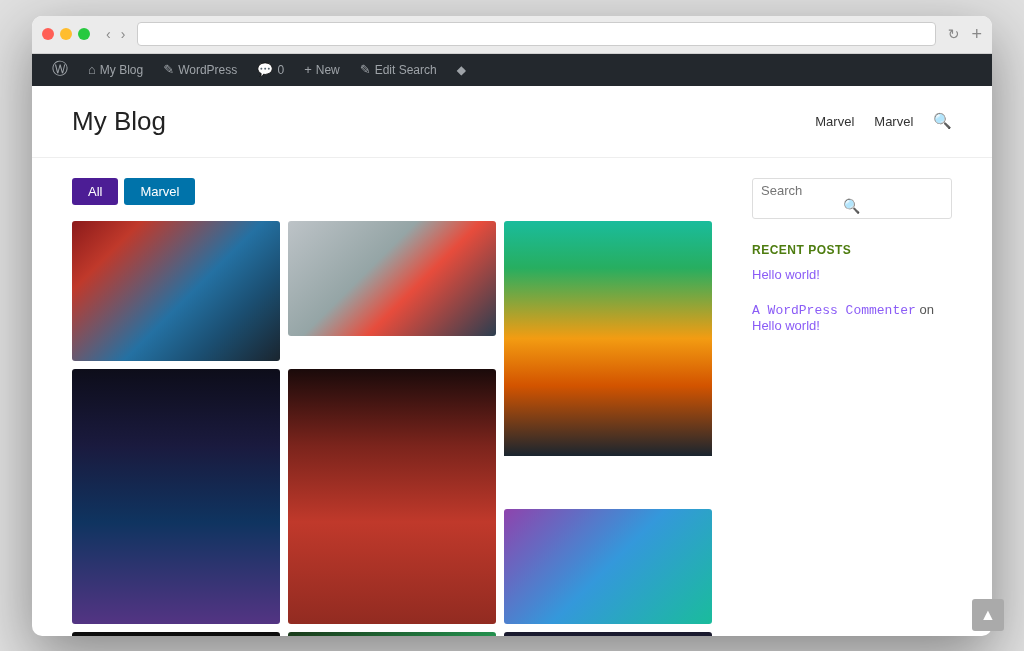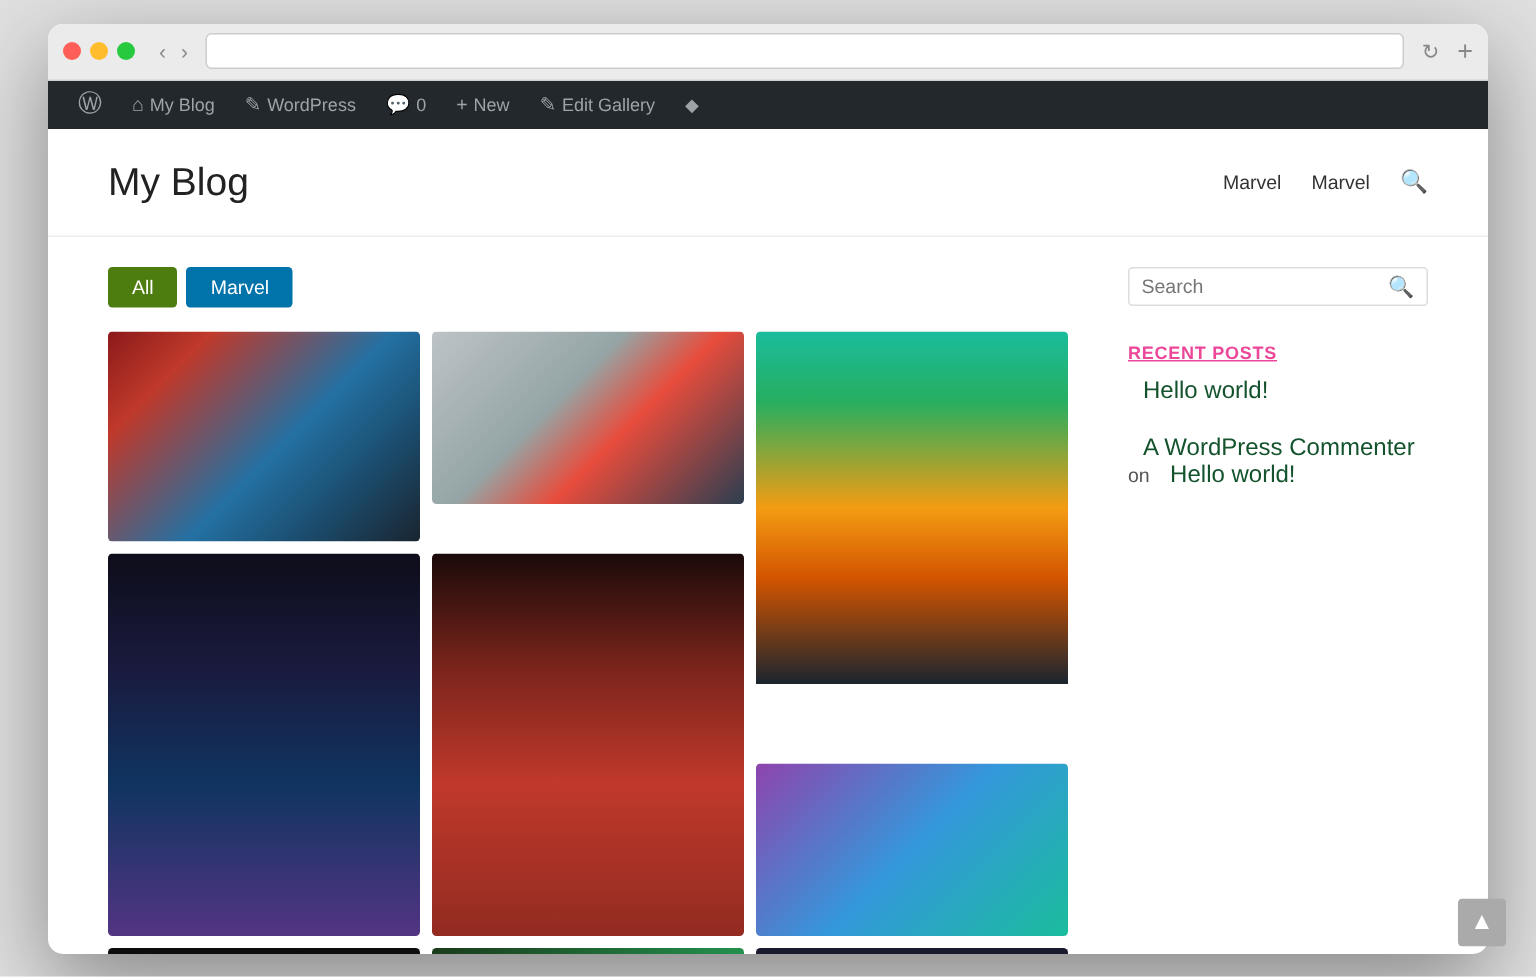--- a/index.html
+++ b/index.html
@@ -115,21 +115,21 @@
     .gallery-area { flex: 1; min-width: 0; }
 
     .filter-buttons { display: flex; gap: 6px; margin-bottom: 16px; }
     .filter-btn {
       padding: 6px 16px;
       border: none;
       border-radius: 3px;
       font-size: 13px;
       cursor: pointer;
     }
-    .filter-btn.active { background: #4d7c0f; color: #fff; }
+    .filter-btn.active { background: #4c1d95; color: #fff; }
     .filter-btn.marvel { background: #0073aa; color: #fff; }
     .filter-btn:not(.active):not(.marvel) { background: #eee; color: #333; }
 
     
     .gallery-grid {
       display: grid;
       grid-template-columns: repeat(3, 1fr);
       gap: 8px;
     }
 
@@ -160,42 +160,42 @@
     
     .sidebar { width: 200px; flex-shrink: 0; }
 
     .search-box {
       display: flex;
       align-items: center;
       border: 1px solid #ddd;
       border-radius: 3px;
       padding: 4px 8px;
       margin-bottom: 24px;
+      flex-direction: column;
     }
     .search-input {
       border: none;
       outline: none;
       font-size: 13px;
       color: #888;
       flex: 1;
       width: 100%;
     }
     .search-icon { color: #aaa; font-size: 14px; }
 
     .sidebar-section { margin-bottom: 20px; }
     .sidebar-section-title {
       font-size: 12px;
       font-weight: 700;
       letter-spacing: 0.5px;
-      color: #ec4899;
+      color: #4d7c0f;
       margin-bottom: 10px;
       text-transform: uppercase;
-      text-decoration: underline;
-    }
-    .sidebar-link { font-size: 16px; color: #14532d; text-decoration: none; display: block; margin-bottom: 4px; margin-left: 10px; }
+    }
+    .sidebar-link { font-size: 13px; color: #8b5cf6; text-decoration: none; display: block; margin-bottom: 4px; }
     .sidebar-comment { font-size: 13px; color: #555; }
 
     .scroll-to-top {
       position: fixed;
       bottom: 20px;
       right: 20px;
       width: 32px;
       height: 32px;
       background: #aaa;
       color: #fff;
@@ -245,21 +245,21 @@
     <div class="admin-bar-item">
       <span class="icon">💬</span>
       <span>0</span>
     </div>
     <div class="admin-bar-item">
       <span class="icon">+</span>
       <span>New</span>
     </div>
     <div class="admin-bar-item">
       <span class="icon">✎</span>
-      <span>Edit Gallery</span>
+      <span>Edit Search</span>
     </div>
     <div class="admin-bar-item">
       <span>◆</span>
     </div>
   </div>
 
   <div class="site-content">
 
     <div class="site-header">
       <h1 class="site-title">My Blog</h1>
@@ -320,21 +320,21 @@
           <span class="search-icon">🔍</span>
         </div>
 
         <div class="sidebar-section">
           <div class="sidebar-section-title">RECENT POSTS</div>
           <a class="sidebar-link">Hello world!</a>
         </div>
 
         <div class="sidebar-section">
           <div class="sidebar-comment">
-            <a class="sidebar-link" style="display:inline;">A WordPress Commenter</a>
+            <a class="sidebar-link" style="display:inline;font-family:Liberation Mono, monospace;">A WordPress Commenter</a>
             <span> on </span>
             <a class="sidebar-link" style="display:inline;">Hello world!</a>
           </div>
         </div>
       </div>
     </div>
   </div>
 </div>
 
 <button class="scroll-to-top">▲</button>

